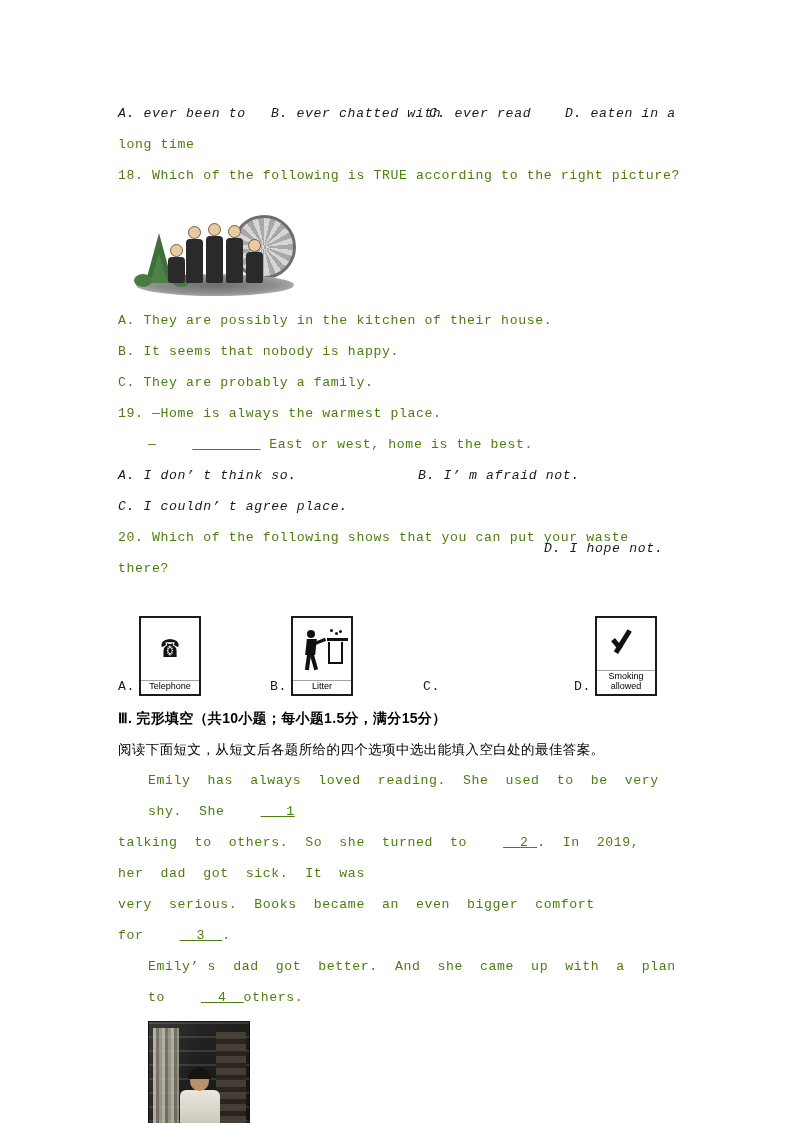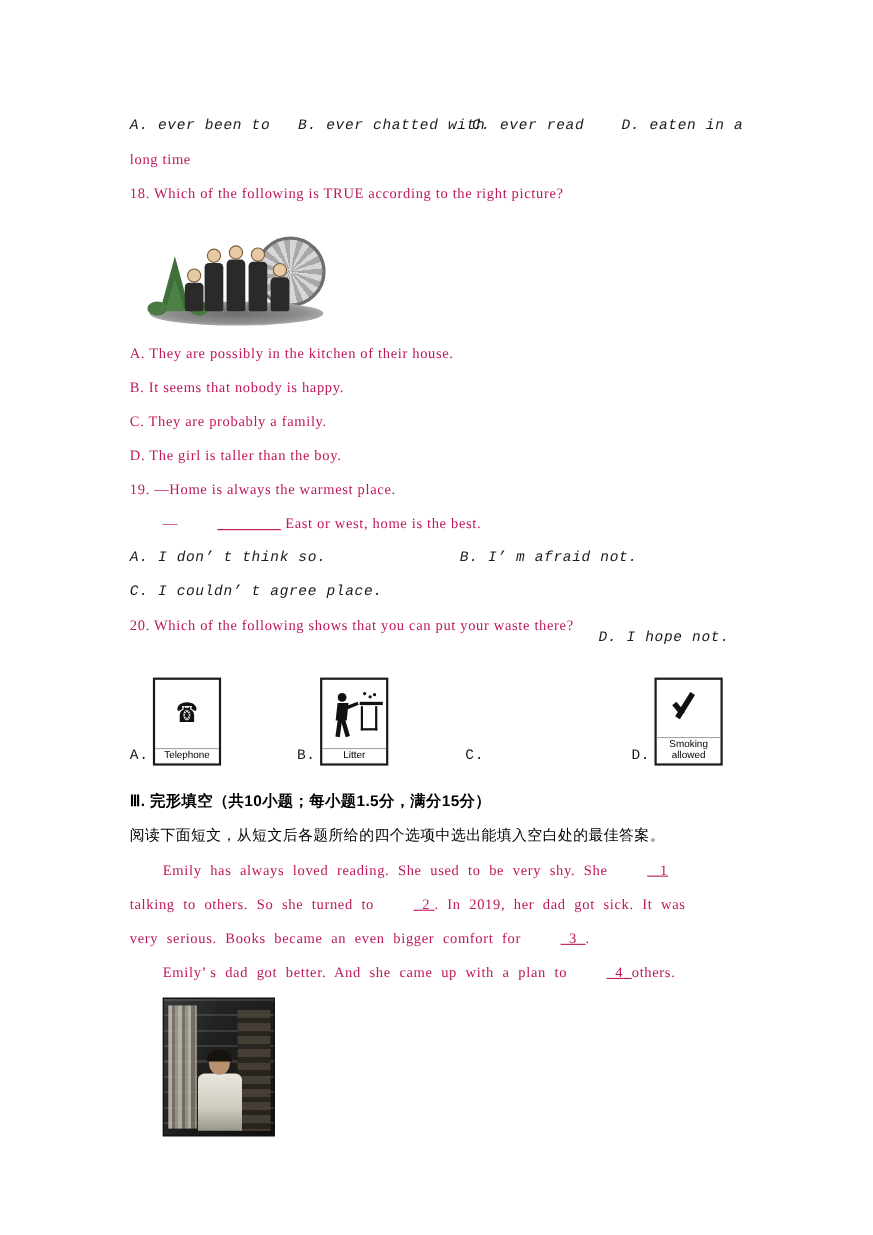--- a/index.html
+++ b/index.html
@@ -22,26 +22,26 @@
     height: 1123px;
     padding: 0;
   }
   .content {
     position: absolute;
     left: 118px;
     top: 98px;
     width: 562px;
   }
   .line {
-    font-family: Liberation Serif, serif;
+    font-family: Liberation Mono, monospace;
     font-size: 13.2px;
     line-height: 31px;
     letter-spacing: 0.6px;
     white-space: pre-wrap;
-    color: #be185d;
+    color: #4d7c0f;
   }
   .opts {
     position: relative;
     height: 31px;
   }
   .opt {
     position: absolute;
     font-family: "Liberation Mono", monospace;
     font-size: 13.2px;
     letter-spacing: 0.6px;
@@ -313,21 +313,21 @@
     background: #111;
     transform: rotate(24deg);
   }
   
   .sec-head {
     font-family: "Liberation Sans", sans-serif;
     font-weight: bold;
     font-size: 14px;
     letter-spacing: 0.3px;
     line-height: 32px;
-    margin-top: 16px;
+    margin-top: 6px;
   }
   .zh {
     font-family: "Liberation Sans", sans-serif;
     font-size: 13.5px;
     line-height: 31px;
     letter-spacing: 0.4px;
   }
   
   .fig-reading {
     margin-top: 8px;
@@ -439,21 +439,20 @@
             <div class="head"></div>
               <div class="body" style="height:31px;"></div>
           </div>
         </div>
       </div>
     </div>
 
     <div class="line">A. They are possibly in the kitchen of their house.</div>
     <div class="line">B. It seems that nobody is happy.</div>
     <div class="line">C. They are probably a family.</div>
-    <div class="line">D. The girl is taller than the boy.</div>
 
     <div class="line">19. —Home is always the warmest place.</div>
     <div class="line indent-1"><span>—</span><span class="blank-u">________</span><span> East or west, home is the best.</span></div>
 
     <div class="opts">
       <span class="opt" style="left:0px;">A. I don’ t think so.</span>
       <span class="opt" style="left:300px;">B. I’ m afraid not.</span>
     </div>
     <div class="opts">
       <span class="opt" style="left:0px;">C. I couldn’ t agree place.</span>

